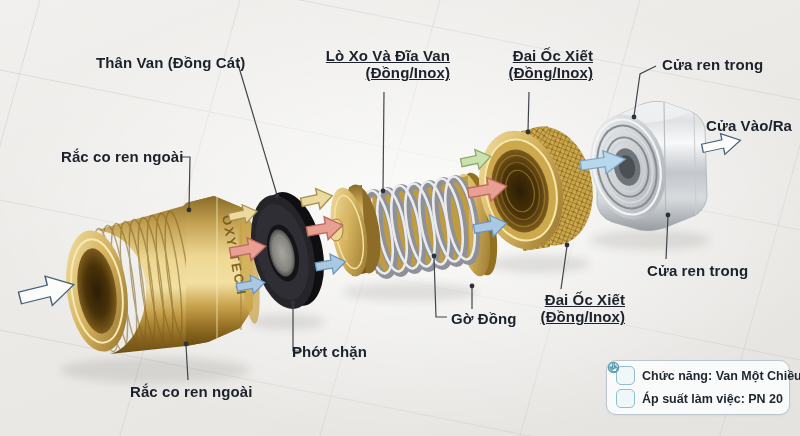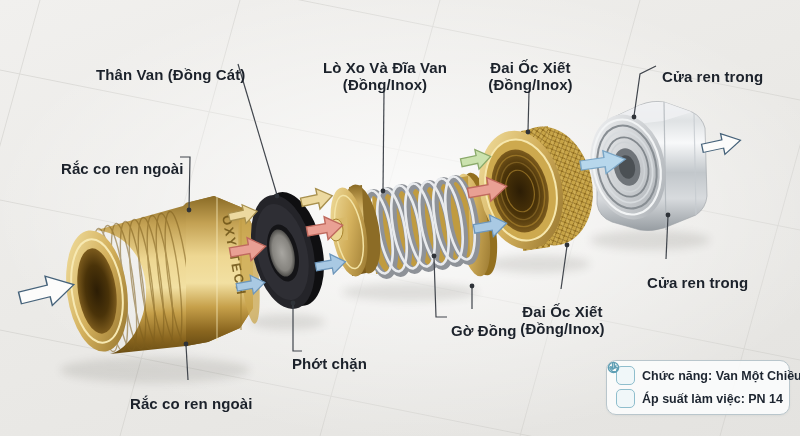--- a/index.html
+++ b/index.html
@@ -4,23 +4,23 @@
 <style>
   html,body{margin:0;padding:0;background:#dddcd9;}
   .stage{
     position:relative;width:800px;height:436px;overflow:hidden;
     background:linear-gradient(160deg,#f1f0ee 0%,#ebeae7 45%,#e4e3e0 100%);
     font-family:"Liberation Sans","DejaVu Sans",sans-serif;
   }
   .stage svg{position:absolute;left:0;top:0;}
   .lbl{
     position:absolute;color:#1c222b;font-size:15px;font-weight:600;
-    letter-spacing:.1px;white-space:nowrap;line-height:17px;margin-top:12px;
-  }
-  .lbl.center{text-align:center;white-space:normal;}
+    letter-spacing:.1px;white-space:nowrap;line-height:17px;
+  }
+  .lbl.center{text-align:right;white-space:normal;text-decoration:underline;}
   .lbl span{display:block;}
   .infobox{
     position:absolute;left:606px;top:360px;width:184px;
     border:1.5px solid #b9c6cc;border-radius:10px;
     background:rgba(252,253,253,.88);
     padding:5px 9px 6px 9px;box-sizing:border-box;
     display:flex;flex-direction:column;gap:4px;
     box-shadow:0 1px 2px rgba(90,110,120,.08);
   }
   .inforow{display:flex;align-items:center;gap:7px;}
@@ -240,20 +240,21 @@
 <div class="lbl" style="left:61px;top:148px;">Rắc co ren ngoài</div>
 <div class="lbl center" style="left:320px;top:47px;width:130px;">
   <span>Lò Xo Và Đĩa Van</span>
   <span>(Đồng/Inox)</span>
 </div>
 <div class="lbl center" style="left:468px;top:47px;width:125px;">
   <span>Đai Ốc Xiết</span>
   <span>(Đồng/Inox)</span>
 </div>
 <div class="lbl" style="left:662px;top:56px;">Cửa ren trong</div>
+<div class="lbl" style="left:706px;top:117px;">Cửa Vào/Ra</div>
 <div class="lbl" style="left:647px;top:262px;">Cửa ren trong</div>
 <div class="lbl center" style="left:500px;top:291px;width:125px;">
   <span>Đai Ốc Xiết</span>
   <span>(Đồng/Inox)</span>
 </div>
 <div class="lbl" style="left:451px;top:310px;">Gờ Đồng</div>
 <div class="lbl" style="left:292px;top:343px;">Phớt chặn</div>
 <div class="lbl" style="left:130px;top:383px;">Rắc co ren ngoài</div>
 
 <div class="infobox">
@@ -266,17 +267,17 @@
     </span>
     <span class="it">Chức năng: Van Một Chiều</span>
   </div>
   <div class="inforow">
     <span class="ic">
       <svg width="13" height="13" viewBox="0 0 14 14" fill="none" stroke="#5f9fb4" stroke-width="1.5" stroke-linecap="round" stroke-linejoin="round">
         <path d="M6,7 V2.5 a1,1 0 0 1 2,0 V6.5"></path>
         <path d="M6,7.5 L4.6,6.4 a1,1 0 0 0 -1.3,1.5 L6,11.5 h4 l1.3,-3.2 a1,1 0 0 0 -1.3,-1.3 L8,7.5"></path>
       </svg>
     </span>
-    <span class="it">Áp suất làm việc: PN 14</span>
+    <span class="it">Áp suất làm việc: PN 20</span>
   </div>
 </div>
 
 </div>
 
 </body></html>

